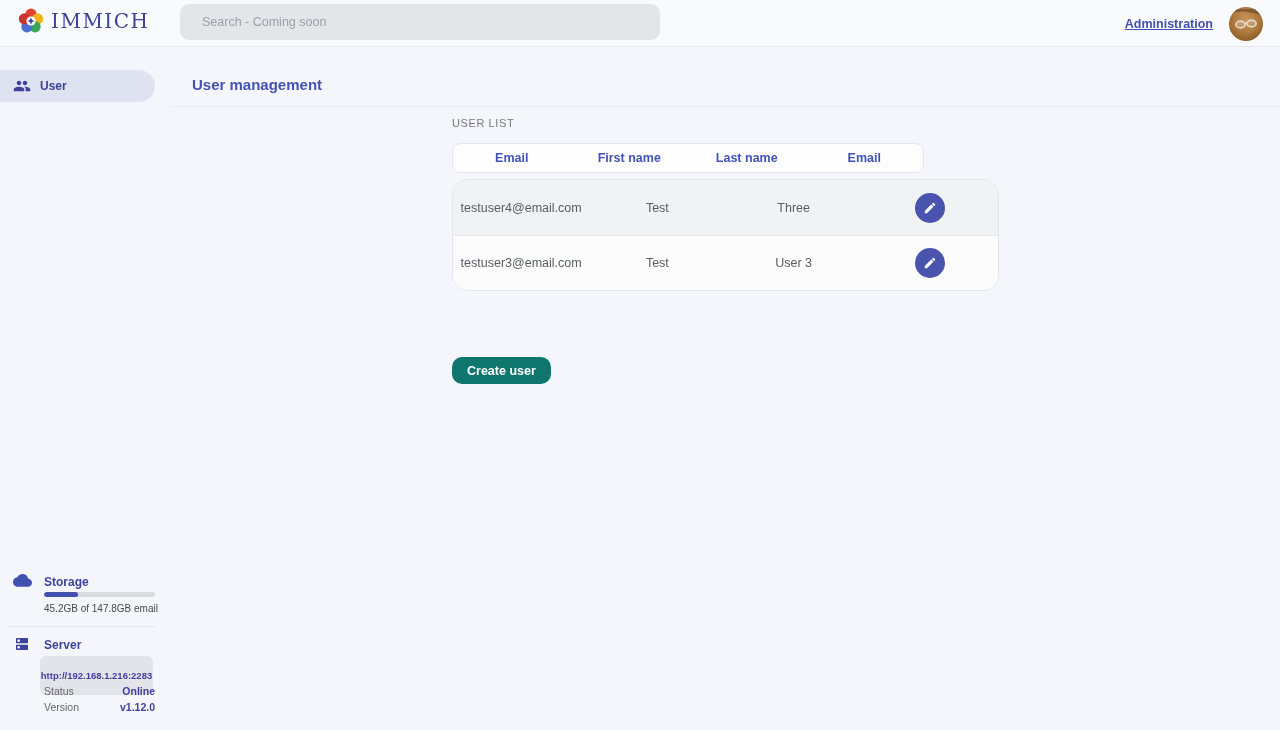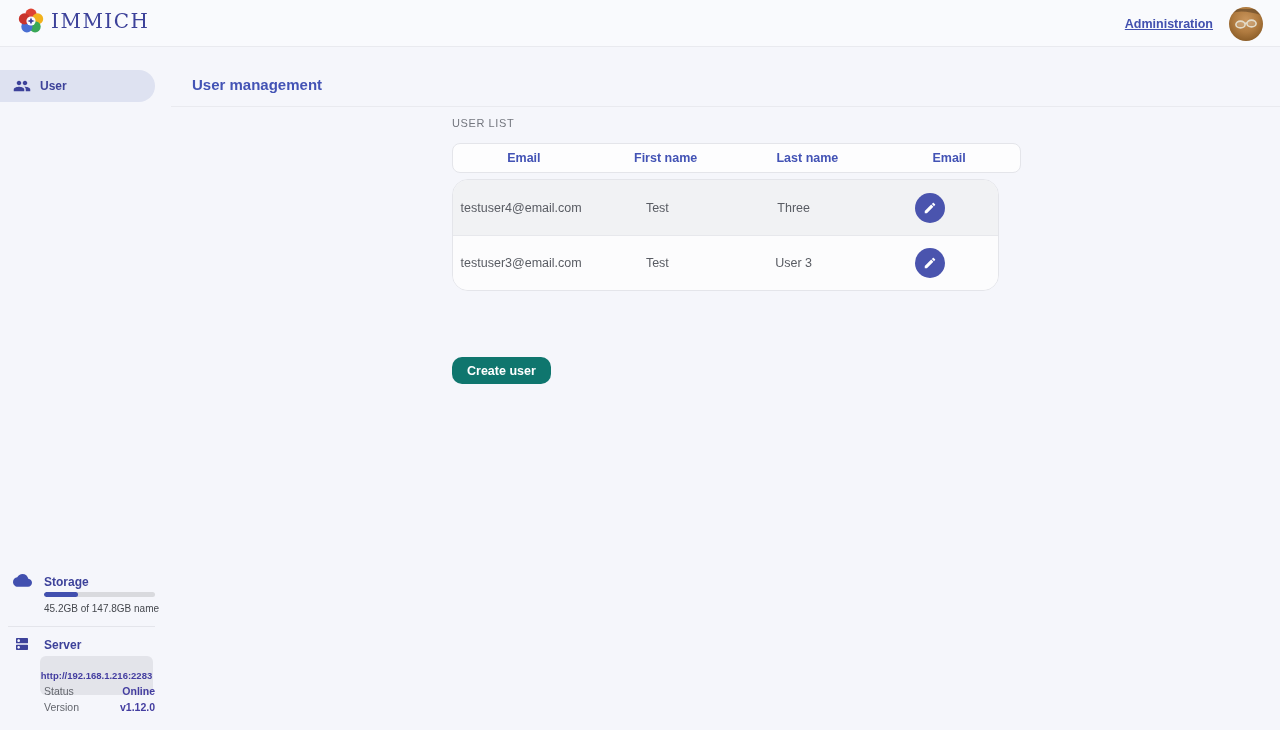--- a/index.html
+++ b/index.html
@@ -95,21 +95,21 @@
     font-size:15px; font-weight:600; color:#4353b5;
   }
   .title-divider { position:absolute; left:171px; top:106px; right:0; height:1px; background:#e9eaef; }
 
   .section-label {
     position:absolute; left:452px; top:117px;
     font-size:11px; letter-spacing:.6px; color:#74777f; font-weight:500;
   }
 
   .table-header {
-    position:absolute; left:452px; top:143px; width:569px; height:30px;
+    position:absolute; left:452px; top:143px; width:472px; height:30px;
     background:#fdfdfe; border:1px solid #e4e5ea; border-radius:8px;
     display:grid; grid-template-columns:repeat(4,1fr); align-items:center;
   }
   .table-header .col {
     text-align:center; font-size:12.5px; font-weight:600; color:#4353b5;
   }
 
   .table-body {
     position:absolute; left:452px; top:179px; width:547px;
     border:1px solid #e4e5ea; border-radius:16px; overflow:hidden;
@@ -148,20 +148,23 @@
         <circle cx="17.1" cy="18.8" r="5.6" fill="#3aa757"></circle>
         <circle cx="8.9" cy="18.8" r="5.6" fill="#4a6fd3"></circle>
         <circle cx="6.4" cy="10.9" r="5.6" fill="#c9342c"></circle>
         <circle cx="13" cy="13" r="4.6" fill="#fbfbfd"></circle>
         <path d="M13 9.4 L14.1 11.9 L16.6 13 L14.1 14.1 L13 16.6 L11.9 14.1 L9.4 13 L11.9 11.9 Z" fill="#3d429a"></path>
       </svg>
     </span>
     <span class="wordmark">IMMICH</span>
   </div>
 
+  <div class="searchbox">
+    <input type="text" placeholder="Search - Coming soon" style="">
+  </div>
 
   <div class="topbar-right">
     <a class="admin-link">Administration</a>
     <div class="avatar">
       <svg width="34" height="34" viewBox="0 0 34 34">
         <path d="M2 6 Q14 2 32 8 L32 2 L2 2 Z" fill="#5a4024" opacity="0.55"></path>
         <g stroke="#e3dcca" stroke-width="1.6" fill="rgba(255,255,255,0.18)">
           <ellipse cx="11.5" cy="17.5" rx="4.6" ry="3.4"></ellipse>
           <ellipse cx="22.5" cy="16.5" rx="4.6" ry="3.4"></ellipse>
           <path d="M16 17 Q17 15.6 18 16.2" fill="none"></path>
@@ -182,21 +185,21 @@
 
 <span class="storage-icon">
   <svg width="19" height="15" viewBox="0 0 24 18" fill="#4250af">
     <path d="M19.35 8.04C18.67 4.59 15.64 2 12 2 9.11 2 6.6 3.64 5.35 6.04 2.34 6.36 0 8.91 0 12c0 3.31 2.69 6 6 6h13c2.76 0 5-2.24 5-5 0-2.64-2.05-4.78-4.65-4.96z"></path>
   </svg>
 </span>
 <div class="storage-title">Storage</div>
 <div class="progress-track">
   <div class="progress-fill" style="width: 30.6%;"></div>
 </div>
-<div class="storage-caption">45.2GB of 147.8GB name</div>
+<div class="storage-caption">45.2GB of 147.8GB email</div>
 
 <div class="sidebar-divider"></div>
 
 <span class="server-icon">
   <svg width="16" height="16" viewBox="0 0 24 24" fill="#3d429a">
     <path d="M20 13H4c-.55 0-1 .45-1 1v6c0 .55.45 1 1 1h16c.55 0 1-.45 1-1v-6c0-.55-.45-1-1-1zM7 19c-1.1 0-2-.9-2-2s.9-2 2-2 2 .9 2 2-.9 2-2 2zM20 3H4c-.55 0-1 .45-1 1v6c0 .55.45 1 1 1h16c.55 0 1-.45 1-1V4c0-.55-.45-1-1-1zM7 9c-1.1 0-2-.9-2-2s.9-2 2-2 2 .9 2 2-.9 2-2 2z"></path>
   </svg>
 </span>
 <div class="server-title">Server</div>
 <div class="server-url">http://192.168.1.216:2283</div>

